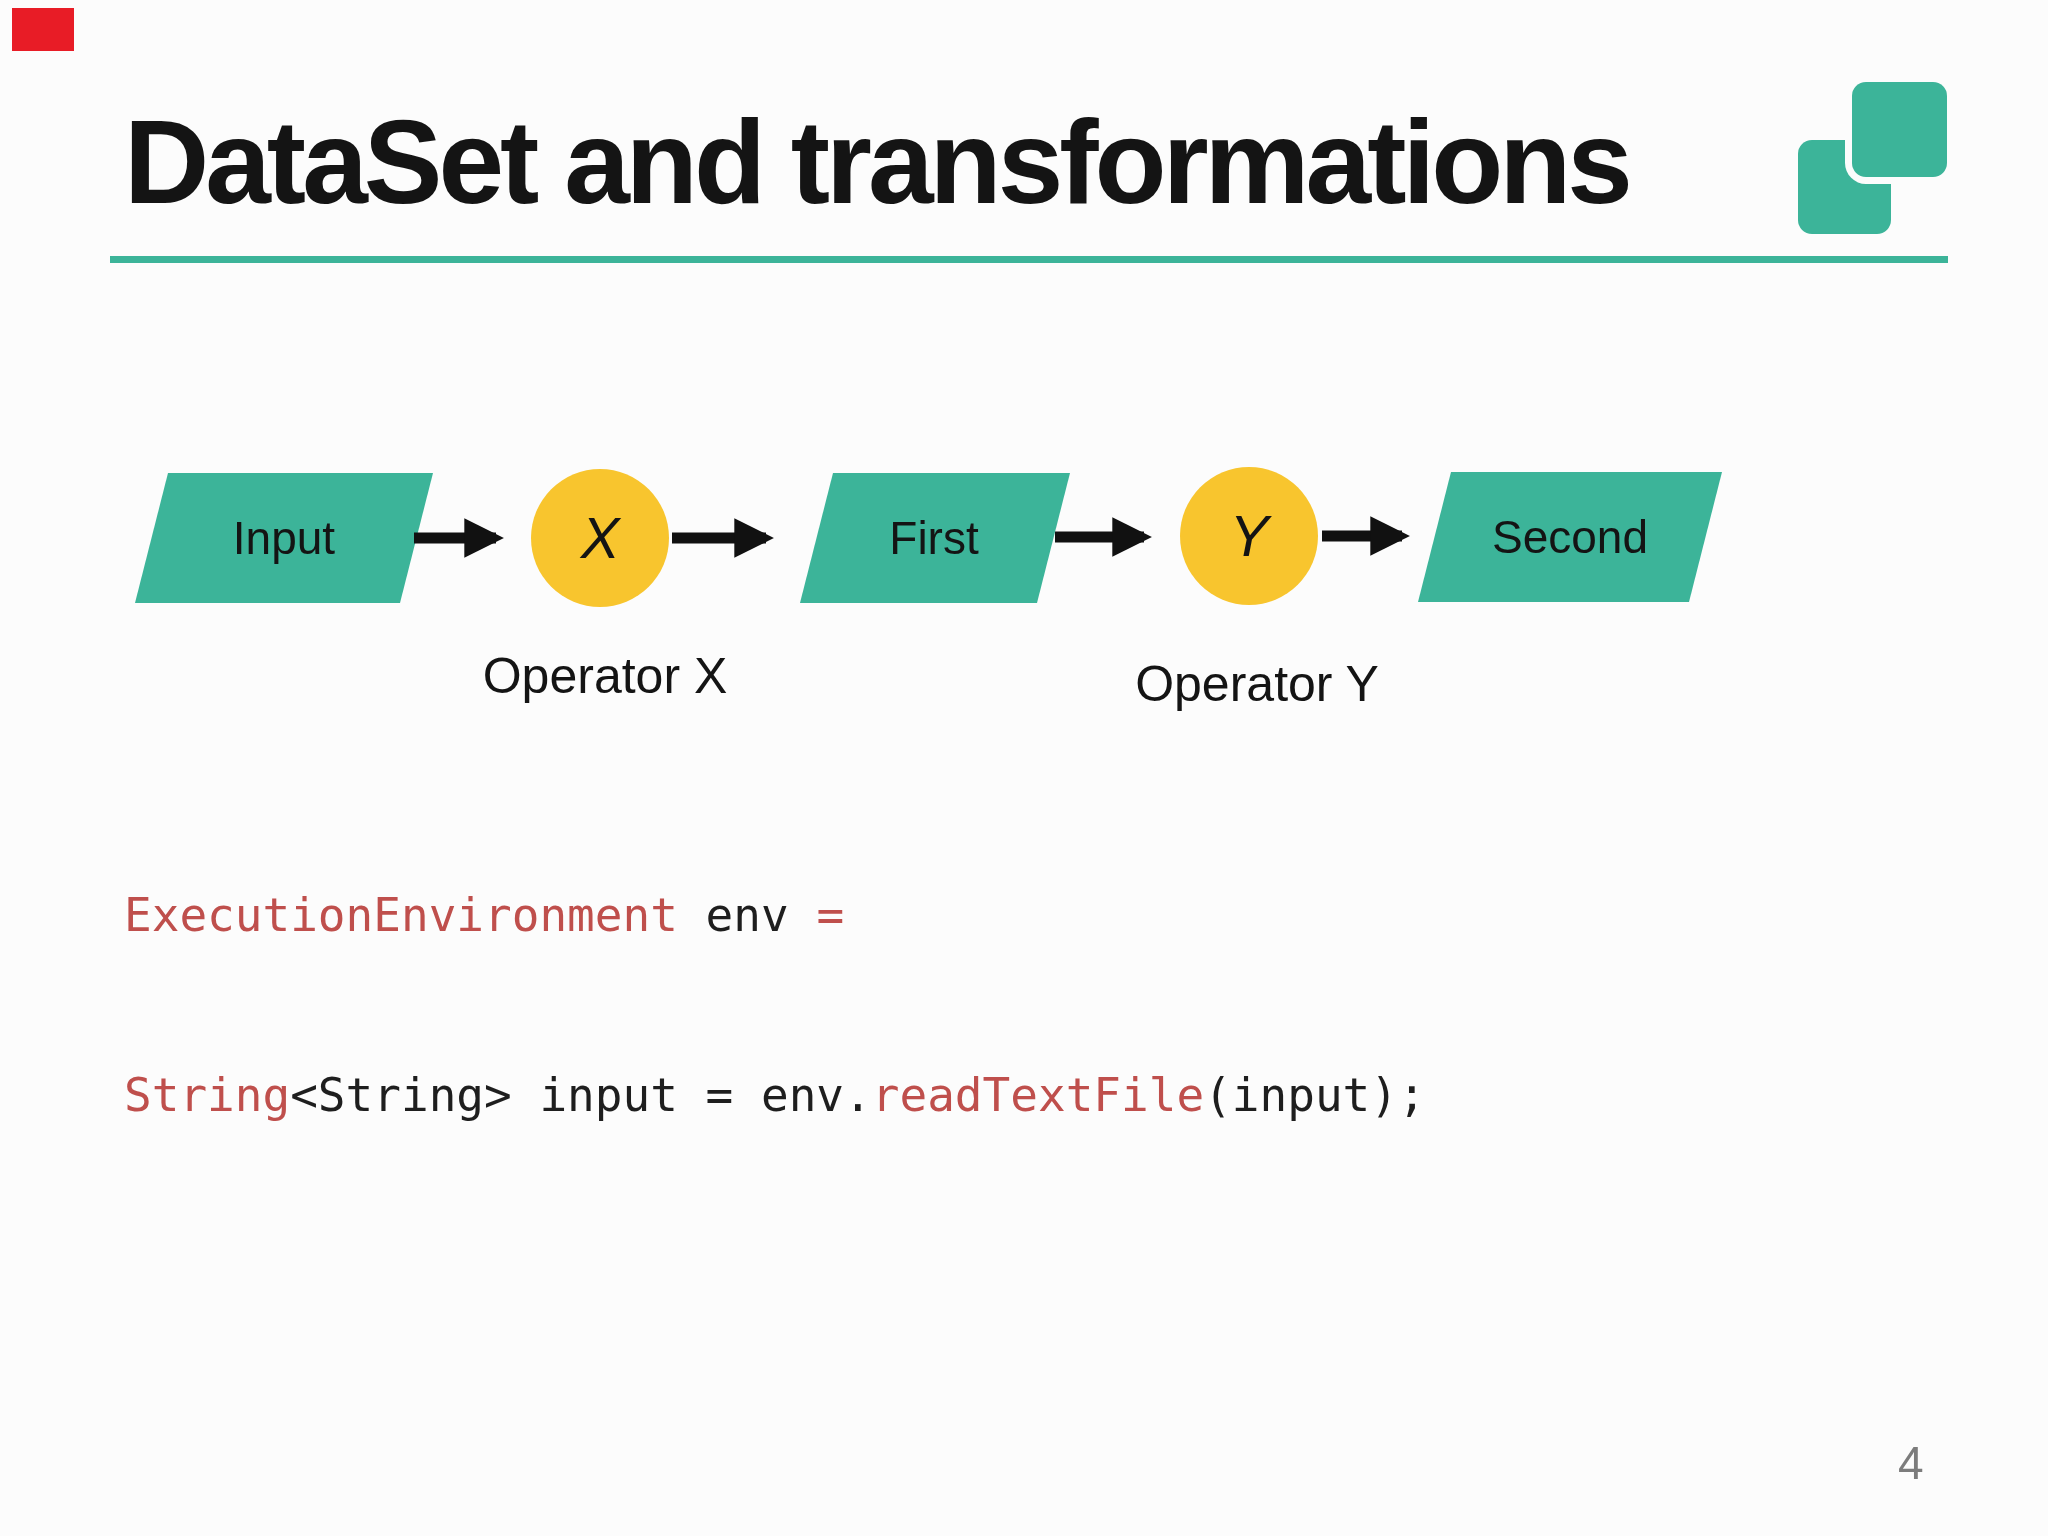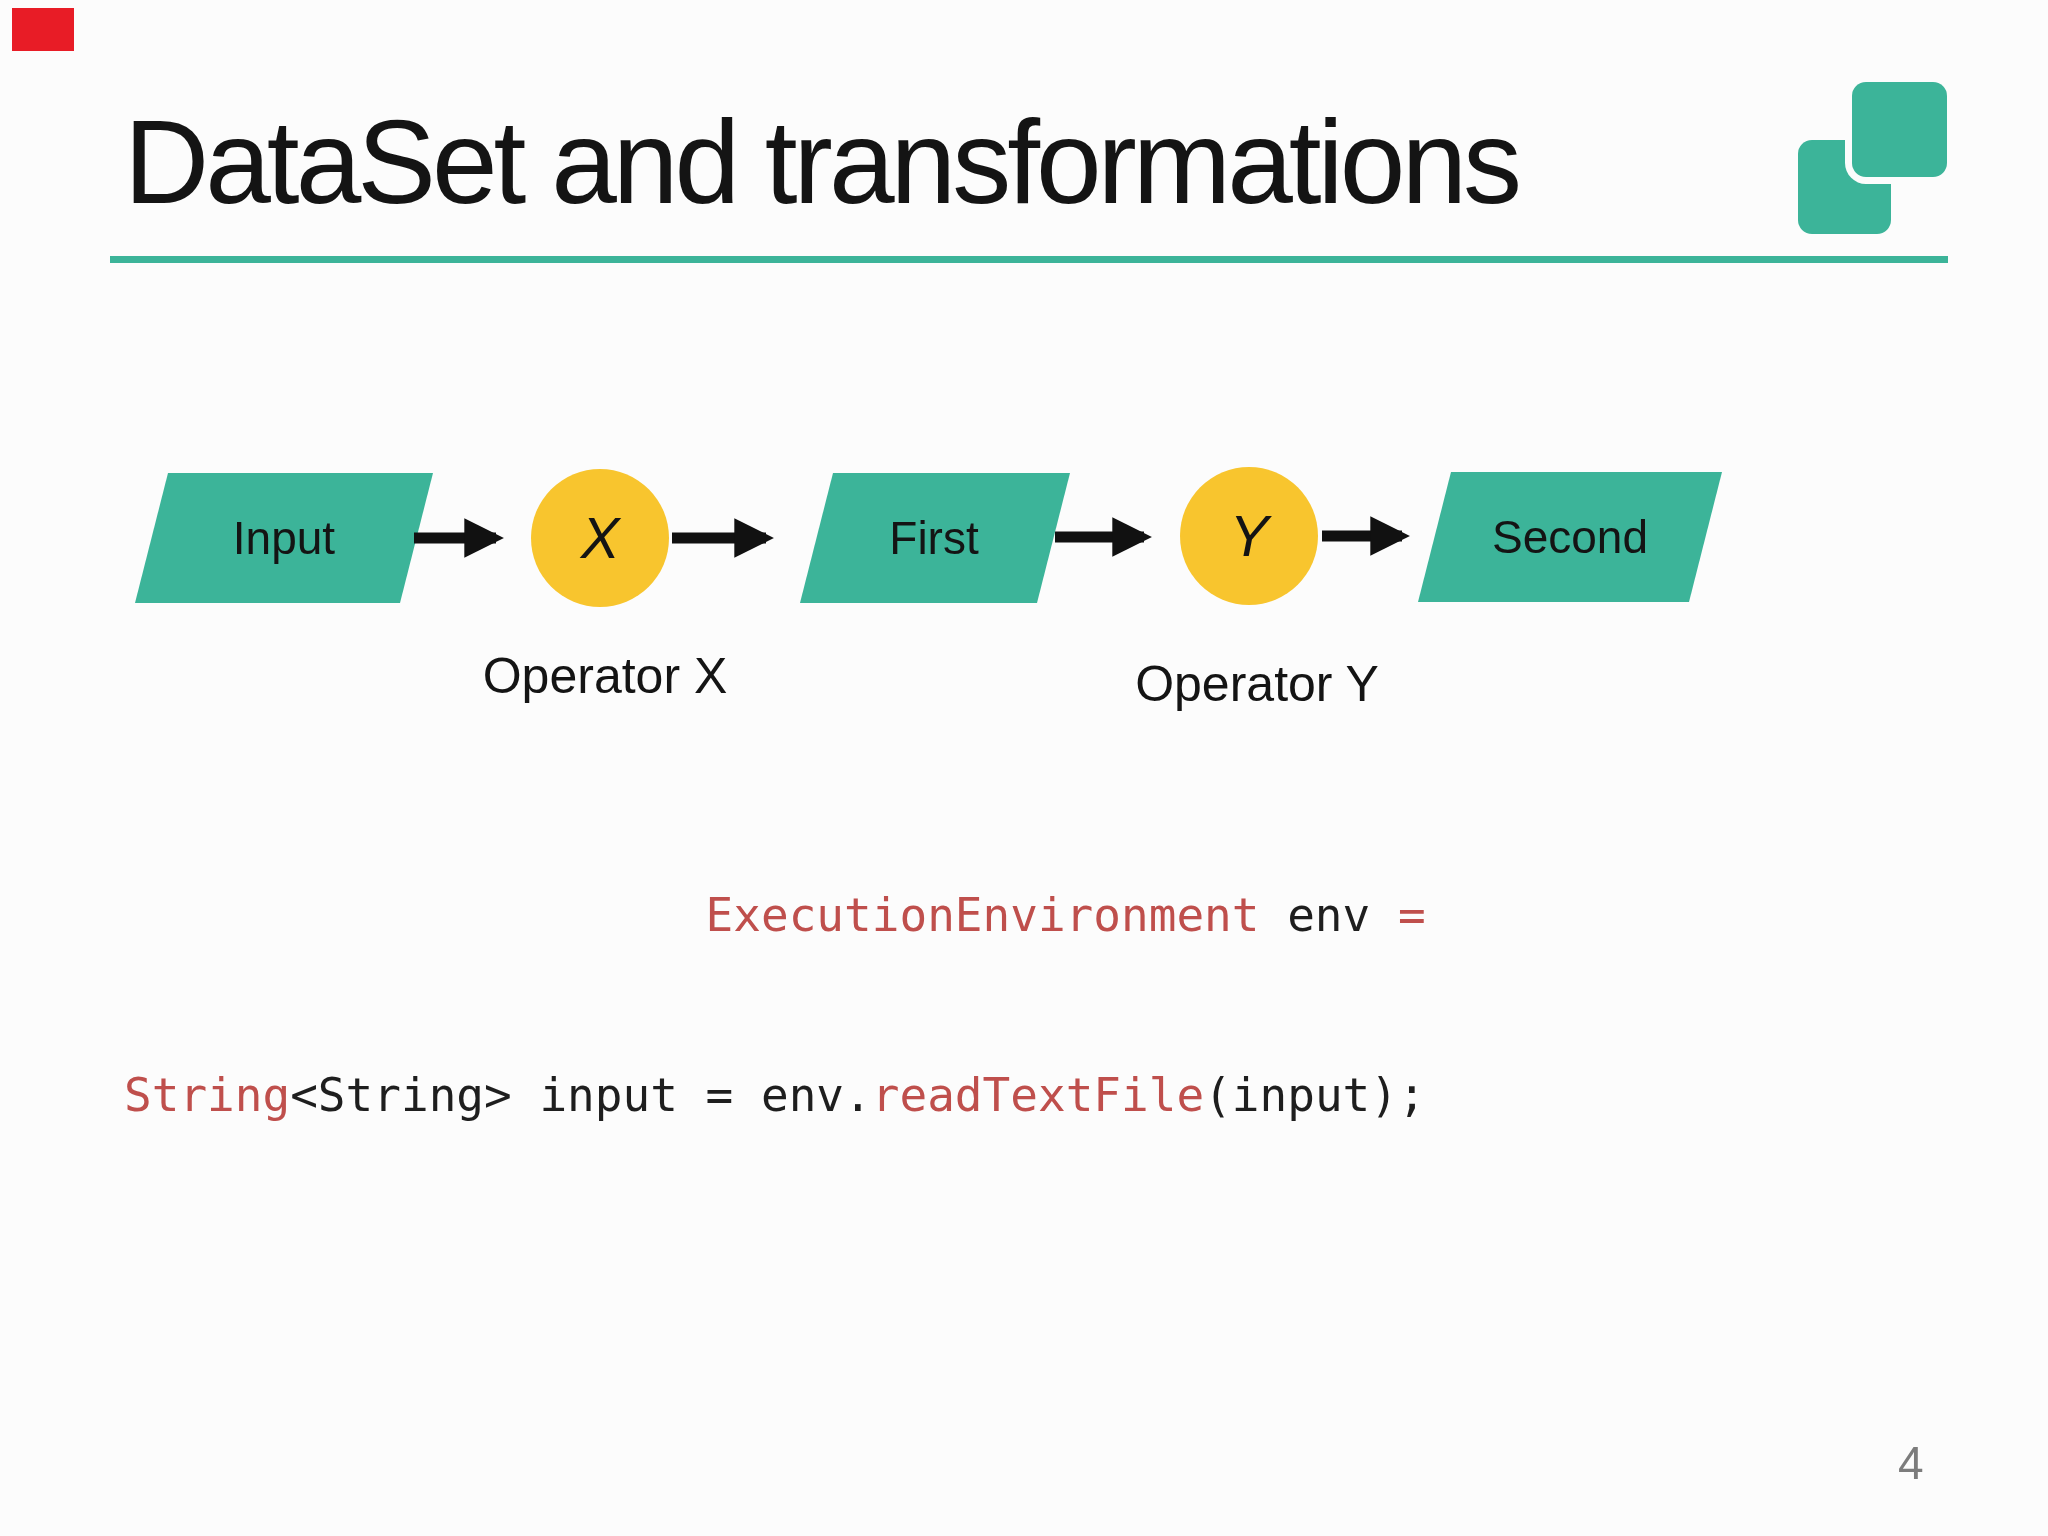--- a/index.html
+++ b/index.html
@@ -12,21 +12,21 @@
   }
 
   
   .red-marker {
     position:absolute; left:12px; top:8px; width:62px; height:43px;
   }
 
   
   .title {
     position:absolute; left:124px; top:94px;
-    font-size:118px; font-weight:400; letter-spacing:-4px;
+    font-size:118px; font-weight:700; letter-spacing:-4px;
     color:#141414; white-space:nowrap;
   }
 
   
   .title-rule {
     position:absolute; left:110px; top:256px; width:1838px; height:7px;
   }
 
   
   .logo { position:absolute; left:1798px; top:82px; width:152px; height:152px; }
@@ -48,21 +48,21 @@
   .op-label   { font-size:58px; font-style:italic; }
   .caption    { font-size:50px; }
 
   
   .code {
     position:absolute; left:124px; top:765px;
     font-family:"DejaVu Sans Mono", monospace;
     font-size:46px; line-height:60px;
     white-space:pre; color:#1e1e1e;
   }
-  .cl { height:60px;text-align:right; }
+  .cl { height:60px; }
   .tk-r { color:#bf4f4c; }
   .tk-b { color:#1e1e1e; }
   .tk-i { color:#1e1e1e; }
 
   .page-number {
     position:absolute; left:1898px; top:1436px;
     font-size:46px; color:#7c7c7c;
   }
 </style>
 </head>

